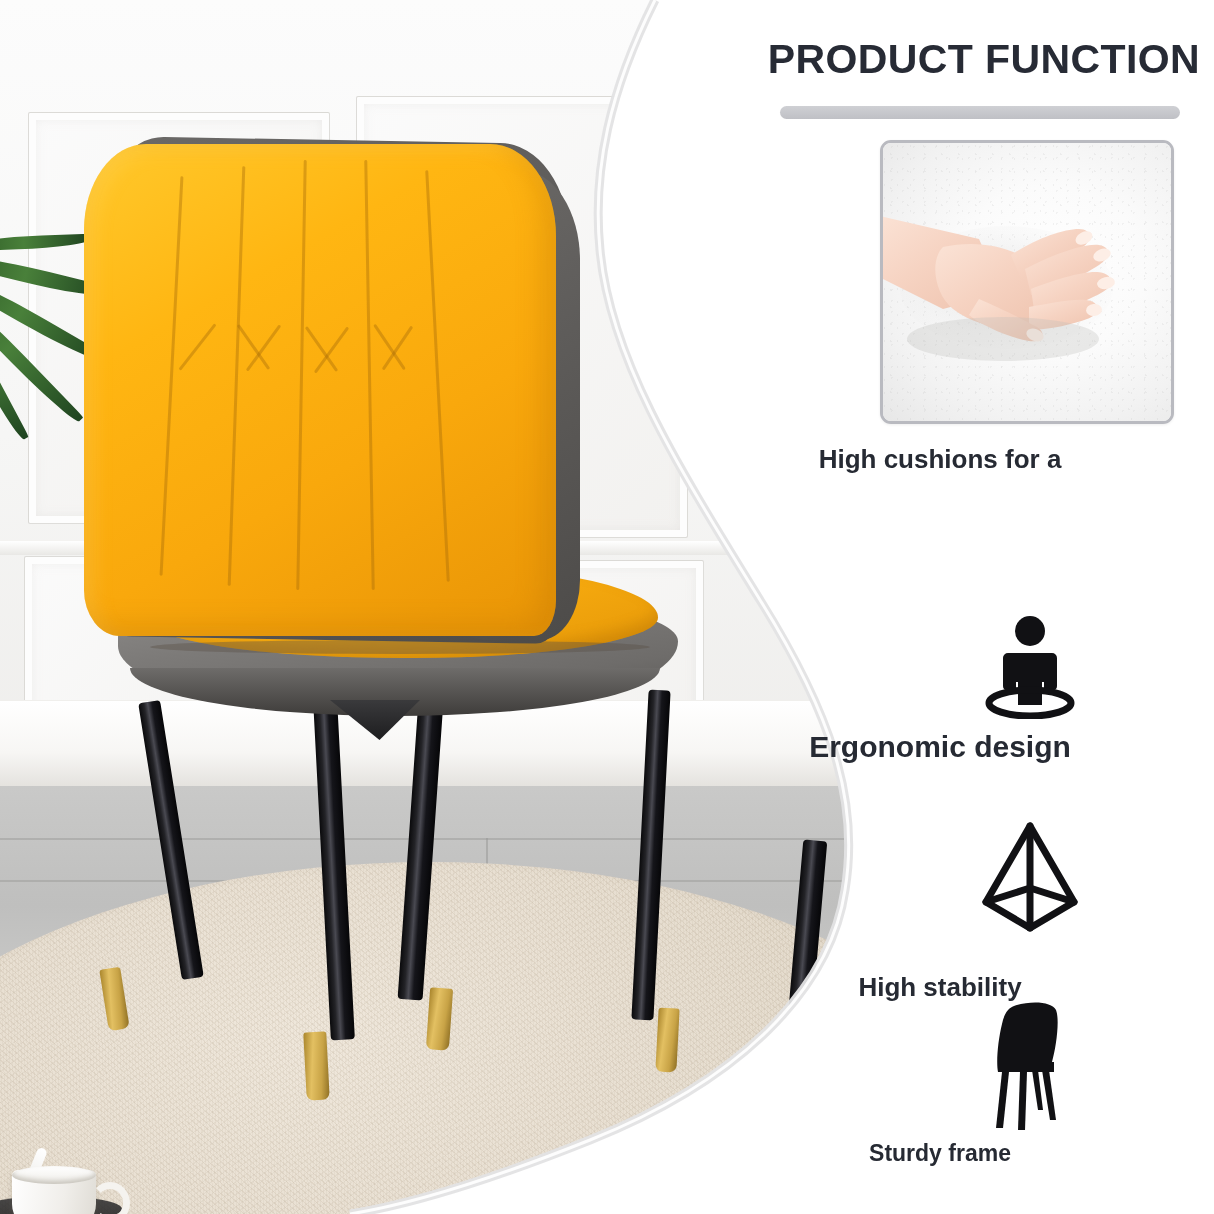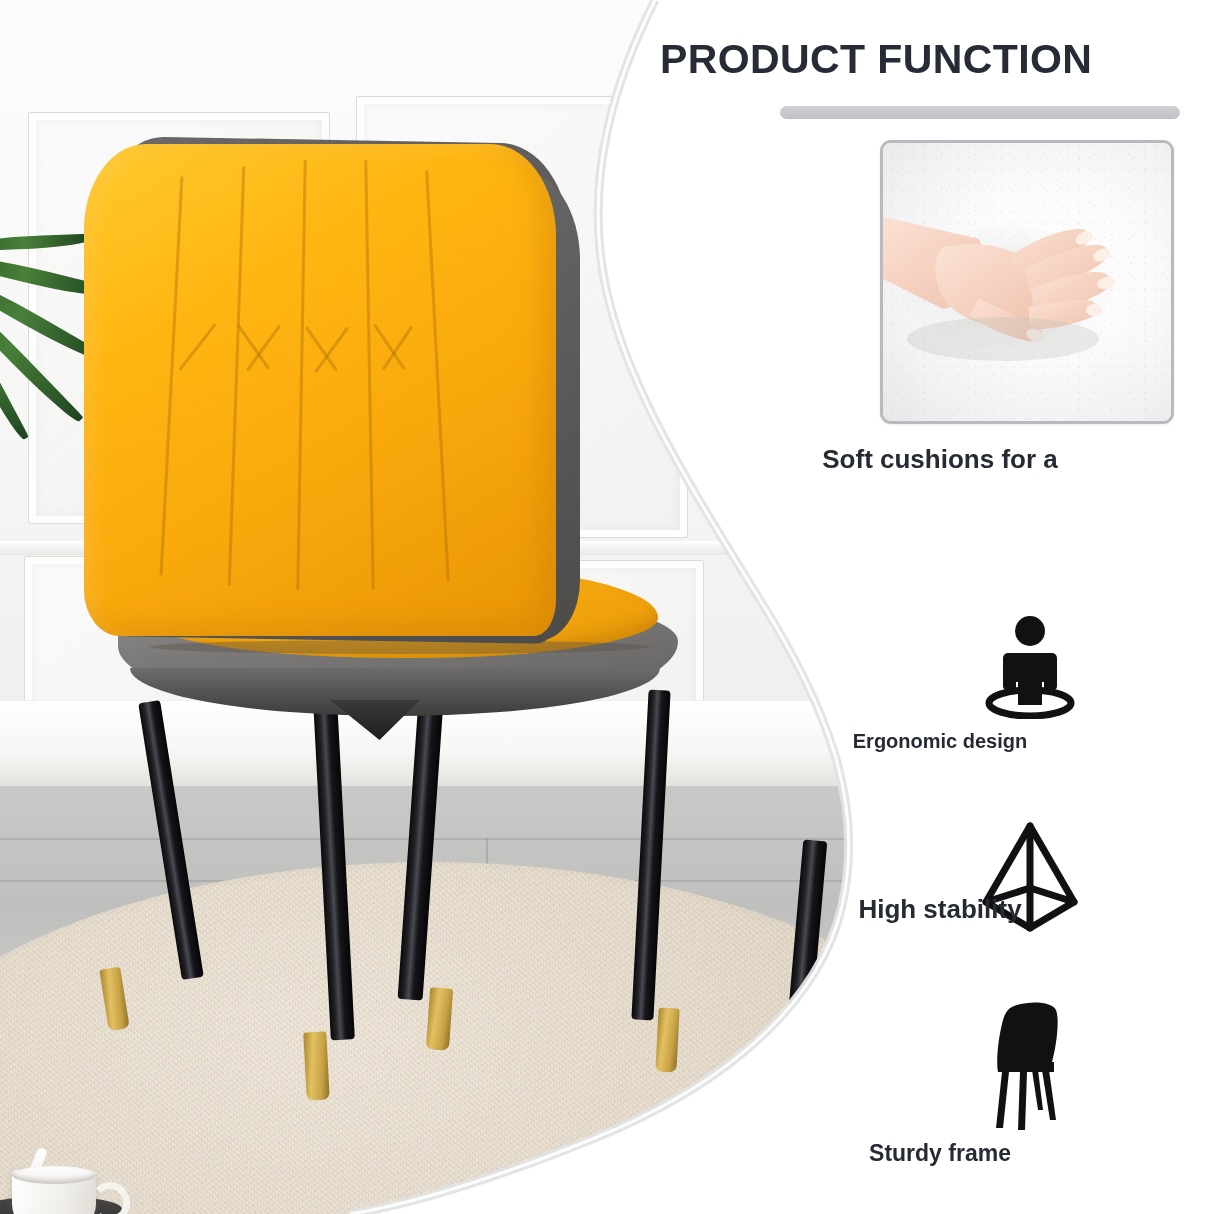--- a/index.html
+++ b/index.html
@@ -71,21 +71,21 @@
       background:linear-gradient(150deg,#ffc92c 0%,#ffb612 30%,#f9a80c 62%,#e89406 100%);}
   .back-edge{position:absolute;background:linear-gradient(150deg,#6b6967,#4d4b49);}
   .stitch{position:absolute;background:rgba(170,110,10,.42);border-radius:2px;}
 
   
   #curve{position:absolute;left:0;top:0;width:1214px;height:1214px;pointer-events:none;}
 
   
   #panel{position:absolute;left:660px;top:0;width:554px;height:1214px;}
 
-  #title{position:absolute;left:0;top:36px;width:540px;
+  #title{position:absolute;left:0;top:36px;width:540px;text-align:right;
          font-size:41px;font-weight:700;letter-spacing:.4px;color:#272b35;
          white-space:nowrap;}
   #divider{position:absolute;left:120px;top:106px;width:400px;height:13px;border-radius:7px;
          background:linear-gradient(180deg,#cfd0d4,#bfc0c5);}
 
   #foambox{position:absolute;left:220px;top:140px;width:288px;height:278px;border-radius:11px;
          border:3px solid #b9bac0;overflow:hidden;background:#fafafa;
          box-shadow:0 1px 3px rgba(0,0,0,.07);}
   .foam{position:absolute;inset:0;
          background:radial-gradient(ellipse at 58% 46%,#ffffff 0%,#fbfbfb 40%,#f2f2f2 72%,#e7e7e7 100%);}
@@ -93,22 +93,22 @@
          background-image:
            radial-gradient(circle at 12% 22%, rgba(185,185,185,.6) 0 1px, transparent 1px),
            radial-gradient(circle at 46% 67%, rgba(180,180,180,.55) 0 1px, transparent 1px),
            radial-gradient(circle at 78% 34%, rgba(190,190,190,.5) 0 1px, transparent 1px);
          background-size:13px 13px,17px 17px,11px 11px;}
   .foam-dent{position:absolute;left:6%;top:30%;width:74%;height:44%;border-radius:50%;
          background:radial-gradient(ellipse at 48% 48%, rgba(206,206,206,.45) 0%, rgba(226,226,226,.18) 55%, rgba(255,255,255,0) 78%);}
 
   .cap{position:absolute;width:554px;text-align:center;color:#262a33;font-weight:700;}
   #cap-cushion{left:130px;top:442px;width:300px;font-size:26px;line-height:34px;}
-  #cap-ergo{left:120px;top:730px;width:320px;font-size:20px;}
-  #cap-stab{left:130px;top:894px;width:300px;font-size:26px;}
+  #cap-ergo{left:120px;top:730px;width:320px;font-size:30px;}
+  #cap-stab{left:130px;top:972px;width:300px;font-size:26px;}
   #cap-frame{left:130px;top:1140px;width:300px;font-size:23px;}
 
   .iconbox{position:absolute;display:flex;align-items:center;justify-content:center;}
   #icon-ergo{left:305px;top:612px;width:130px;height:110px;}
   #icon-stab{left:305px;top:818px;width:130px;height:118px;}
   #icon-frame{left:305px;top:1000px;width:130px;height:132px;}
 </style>
 </head>
 <body>
 
@@ -258,21 +258,21 @@
         <ellipse cx="201" cy="95" rx="9" ry="6" fill="#fdeee6" transform="rotate(-28 201 95)"></ellipse>
         <ellipse cx="219" cy="112" rx="9" ry="6" fill="#fdeee6" transform="rotate(-22 219 112)"></ellipse>
         <ellipse cx="223" cy="140" rx="9" ry="6" fill="#fdeee6" transform="rotate(-12 223 140)"></ellipse>
         <ellipse cx="211" cy="167" rx="8" ry="6" fill="#fdeee6" transform="rotate(-6 211 167)"></ellipse>
         <ellipse cx="152" cy="192" rx="9" ry="6" fill="#fdeee6" transform="rotate(22 152 192)"></ellipse>
 
         <ellipse cx="120" cy="196" rx="96" ry="22" fill="rgba(190,188,186,.30)"></ellipse>
       </svg>
     </div>
     <div class="cap" id="cap-cushion">
-      <div>Soft cushions for a</div>
+      <div>High cushions for a</div>
     </div>
 
     <div class="iconbox" id="icon-ergo">
       <svg viewBox="0 0 120 104" width="120" height="104">
         <circle cx="60" cy="16" r="15" fill="#111114"></circle>
         <path d="M 38 38 h 44 a 5 5 0 0 1 5 5 v 28 a 4 4 0 0 1 -4 4 h -9 v -8 h -28 v 8 h -9
                  a 4 4 0 0 1 -4 -4 v -28 a 5 5 0 0 1 5 -5 z" fill="#111114"></path>
         <rect x="48" y="66" width="24" height="24" fill="#111114"></rect>
         <ellipse cx="60" cy="88" rx="41" ry="13" fill="none" stroke="#111114" stroke-width="7"></ellipse>
       </svg>

